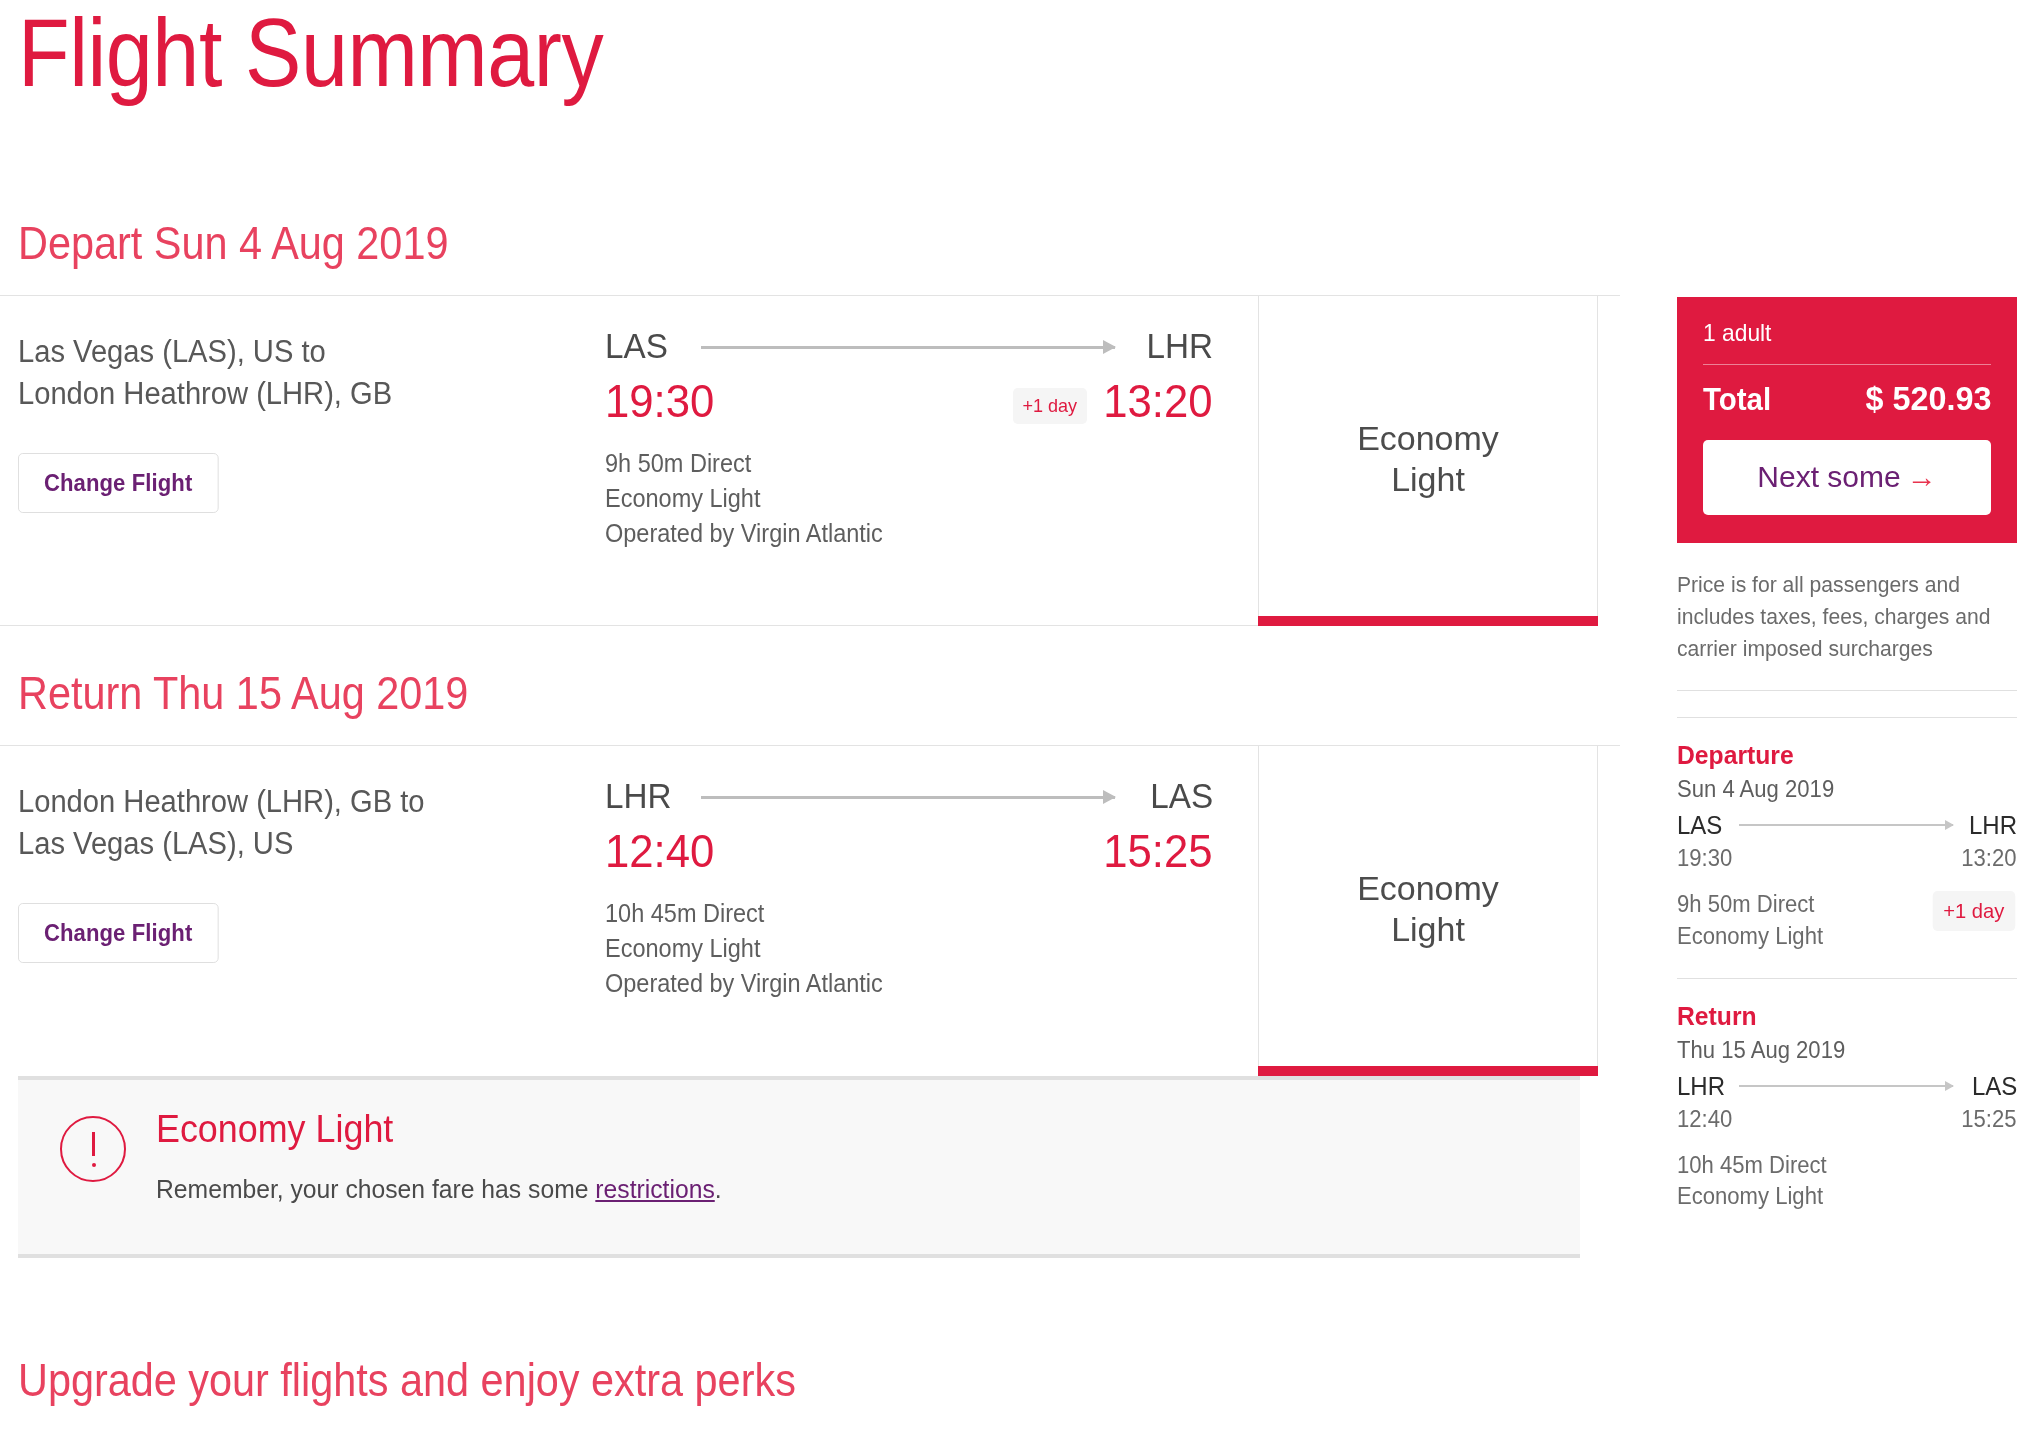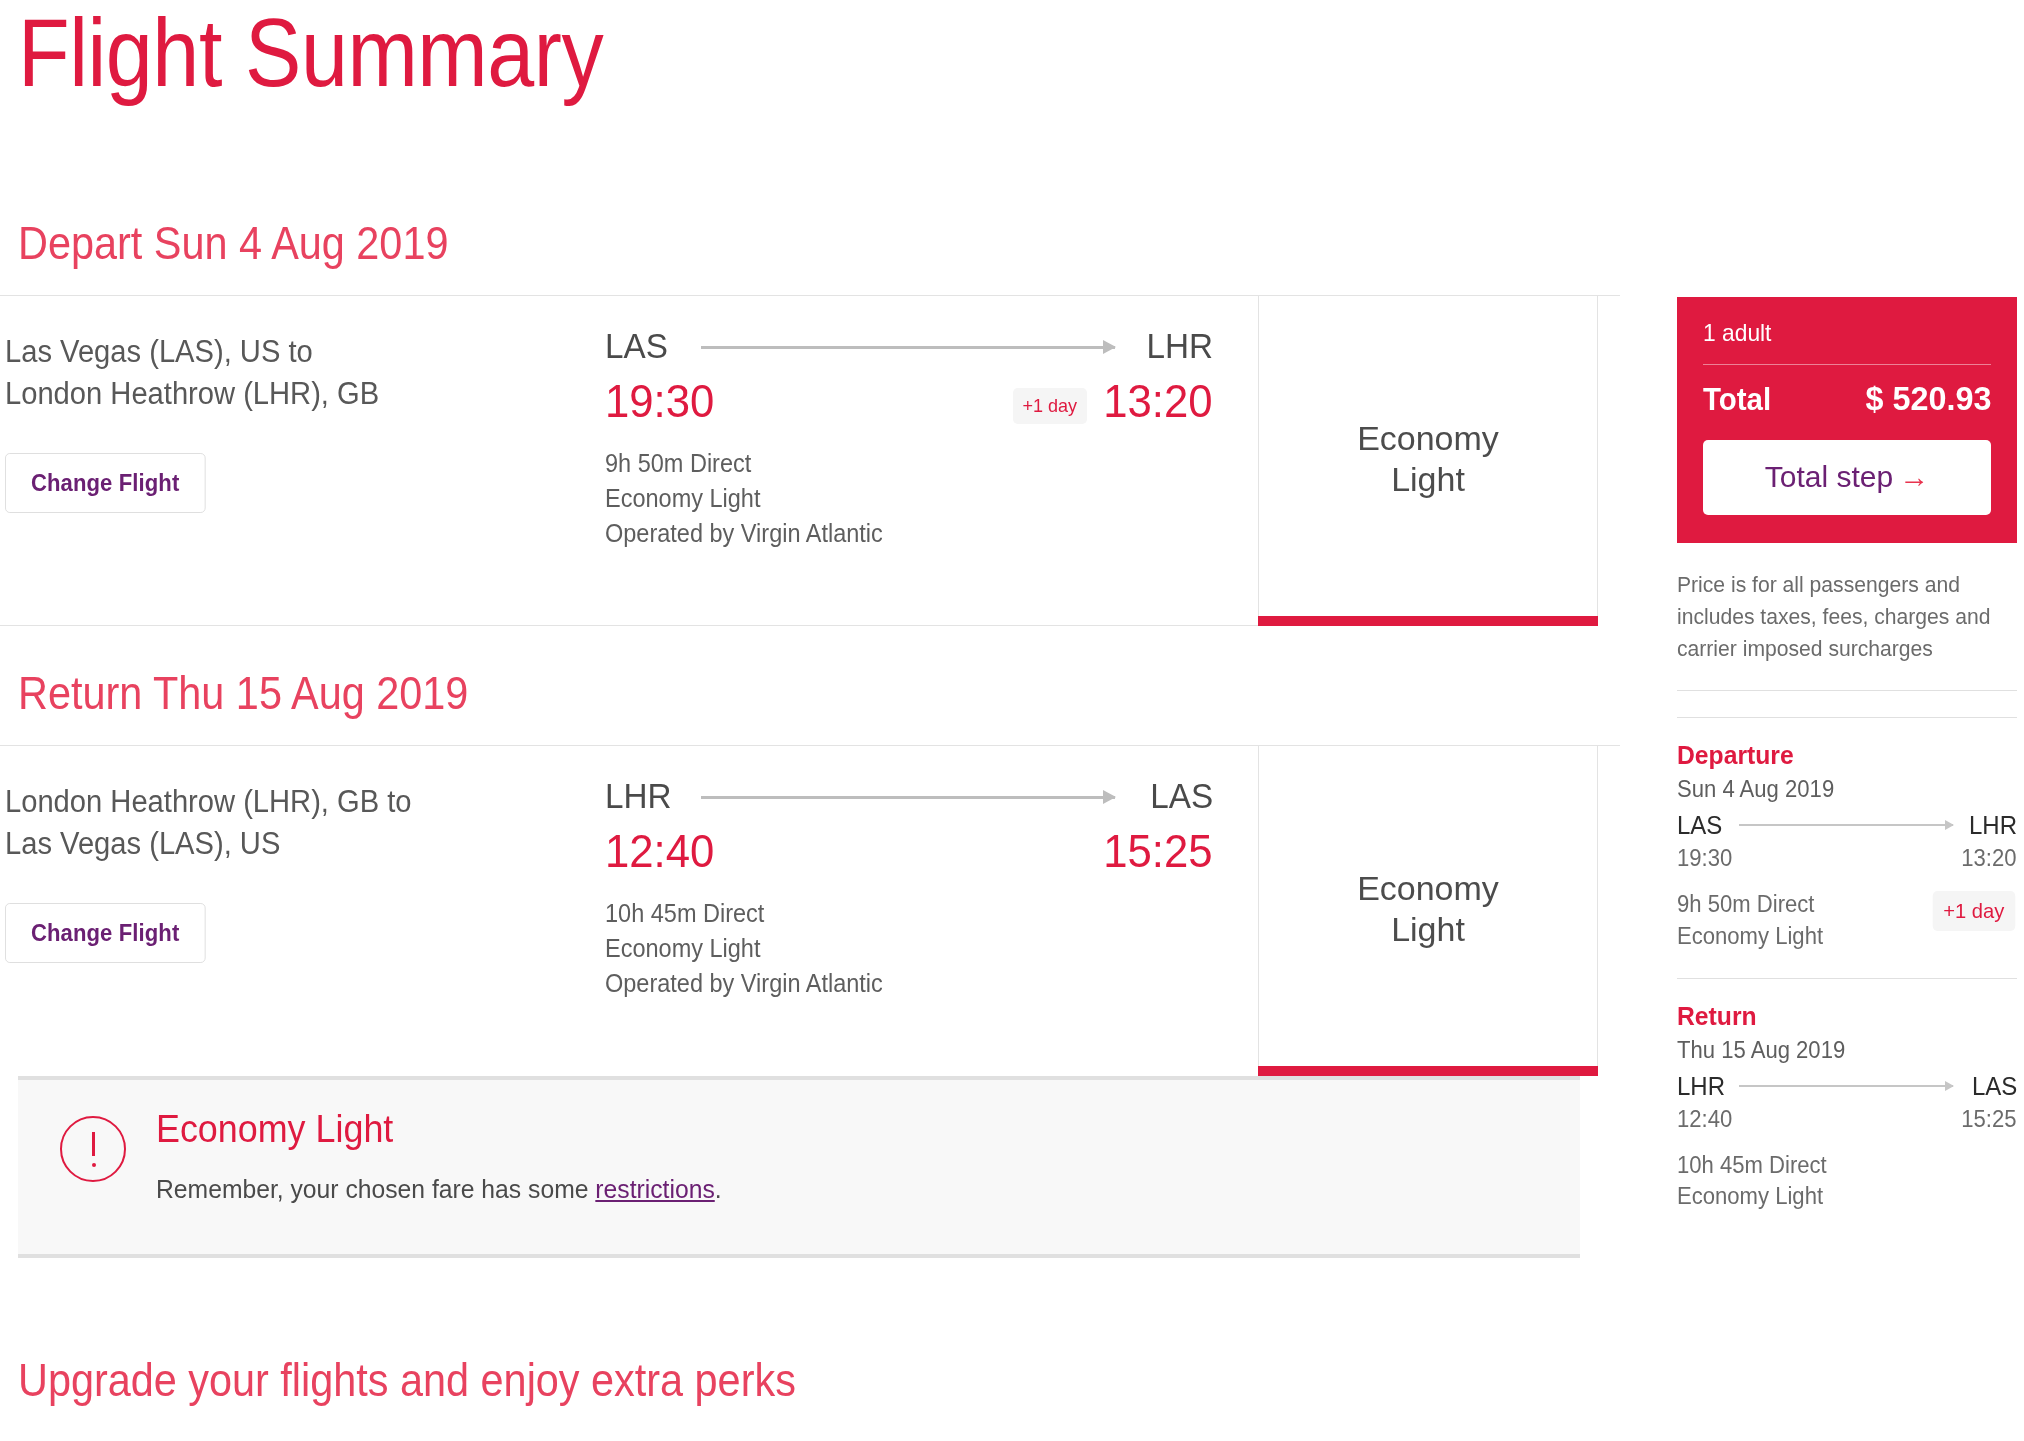--- a/index.html
+++ b/index.html
@@ -68,21 +68,21 @@
   #hr-depart-bot { top: 625px; width: 1258px; }
   #hr-return-top { top: 745px; width: 1620px; }
 
   
   .flight-row { position: absolute; left: 0; width: 1620px; }
   #row-depart { top: 296px; height: 330px; }
   #row-return { top: 746px; height: 330px; }
 
   .route-col {
     position: absolute;
-    left: 5px;
+    left: 18px;
     top: 35px;
     width: 420px;
   }
   .route-line {
     font-size: 31px;
     line-height: 1.35;
     color: #585858;
     font-weight: 400;
     transform: scaleX(0.94);
     transform-origin: left top;
@@ -534,21 +534,21 @@
 
   <aside class="sidebar">
 
     <div class="price-card">
       <div class="pax-count">1 adult</div>
       <div class="price-rule"></div>
       <div class="total-row">
         <span class="total-label">Total</span>
         <span class="total-value">$ 520.93</span>
       </div>
-      <button class="next-step-btn"><span>Total step</span><span class="arrow">→</span></button>
+      <button class="next-step-btn"><span>Next some</span><span class="arrow">→</span></button>
     </div>
 
     <div class="side-note">Price is for all passengers and includes taxes, fees, charges and carrier imposed surcharges</div>
 
     <div class="side-rule"></div>
 
 
     <div class="side-rule"></div>
 
     <div class="leg-block">

